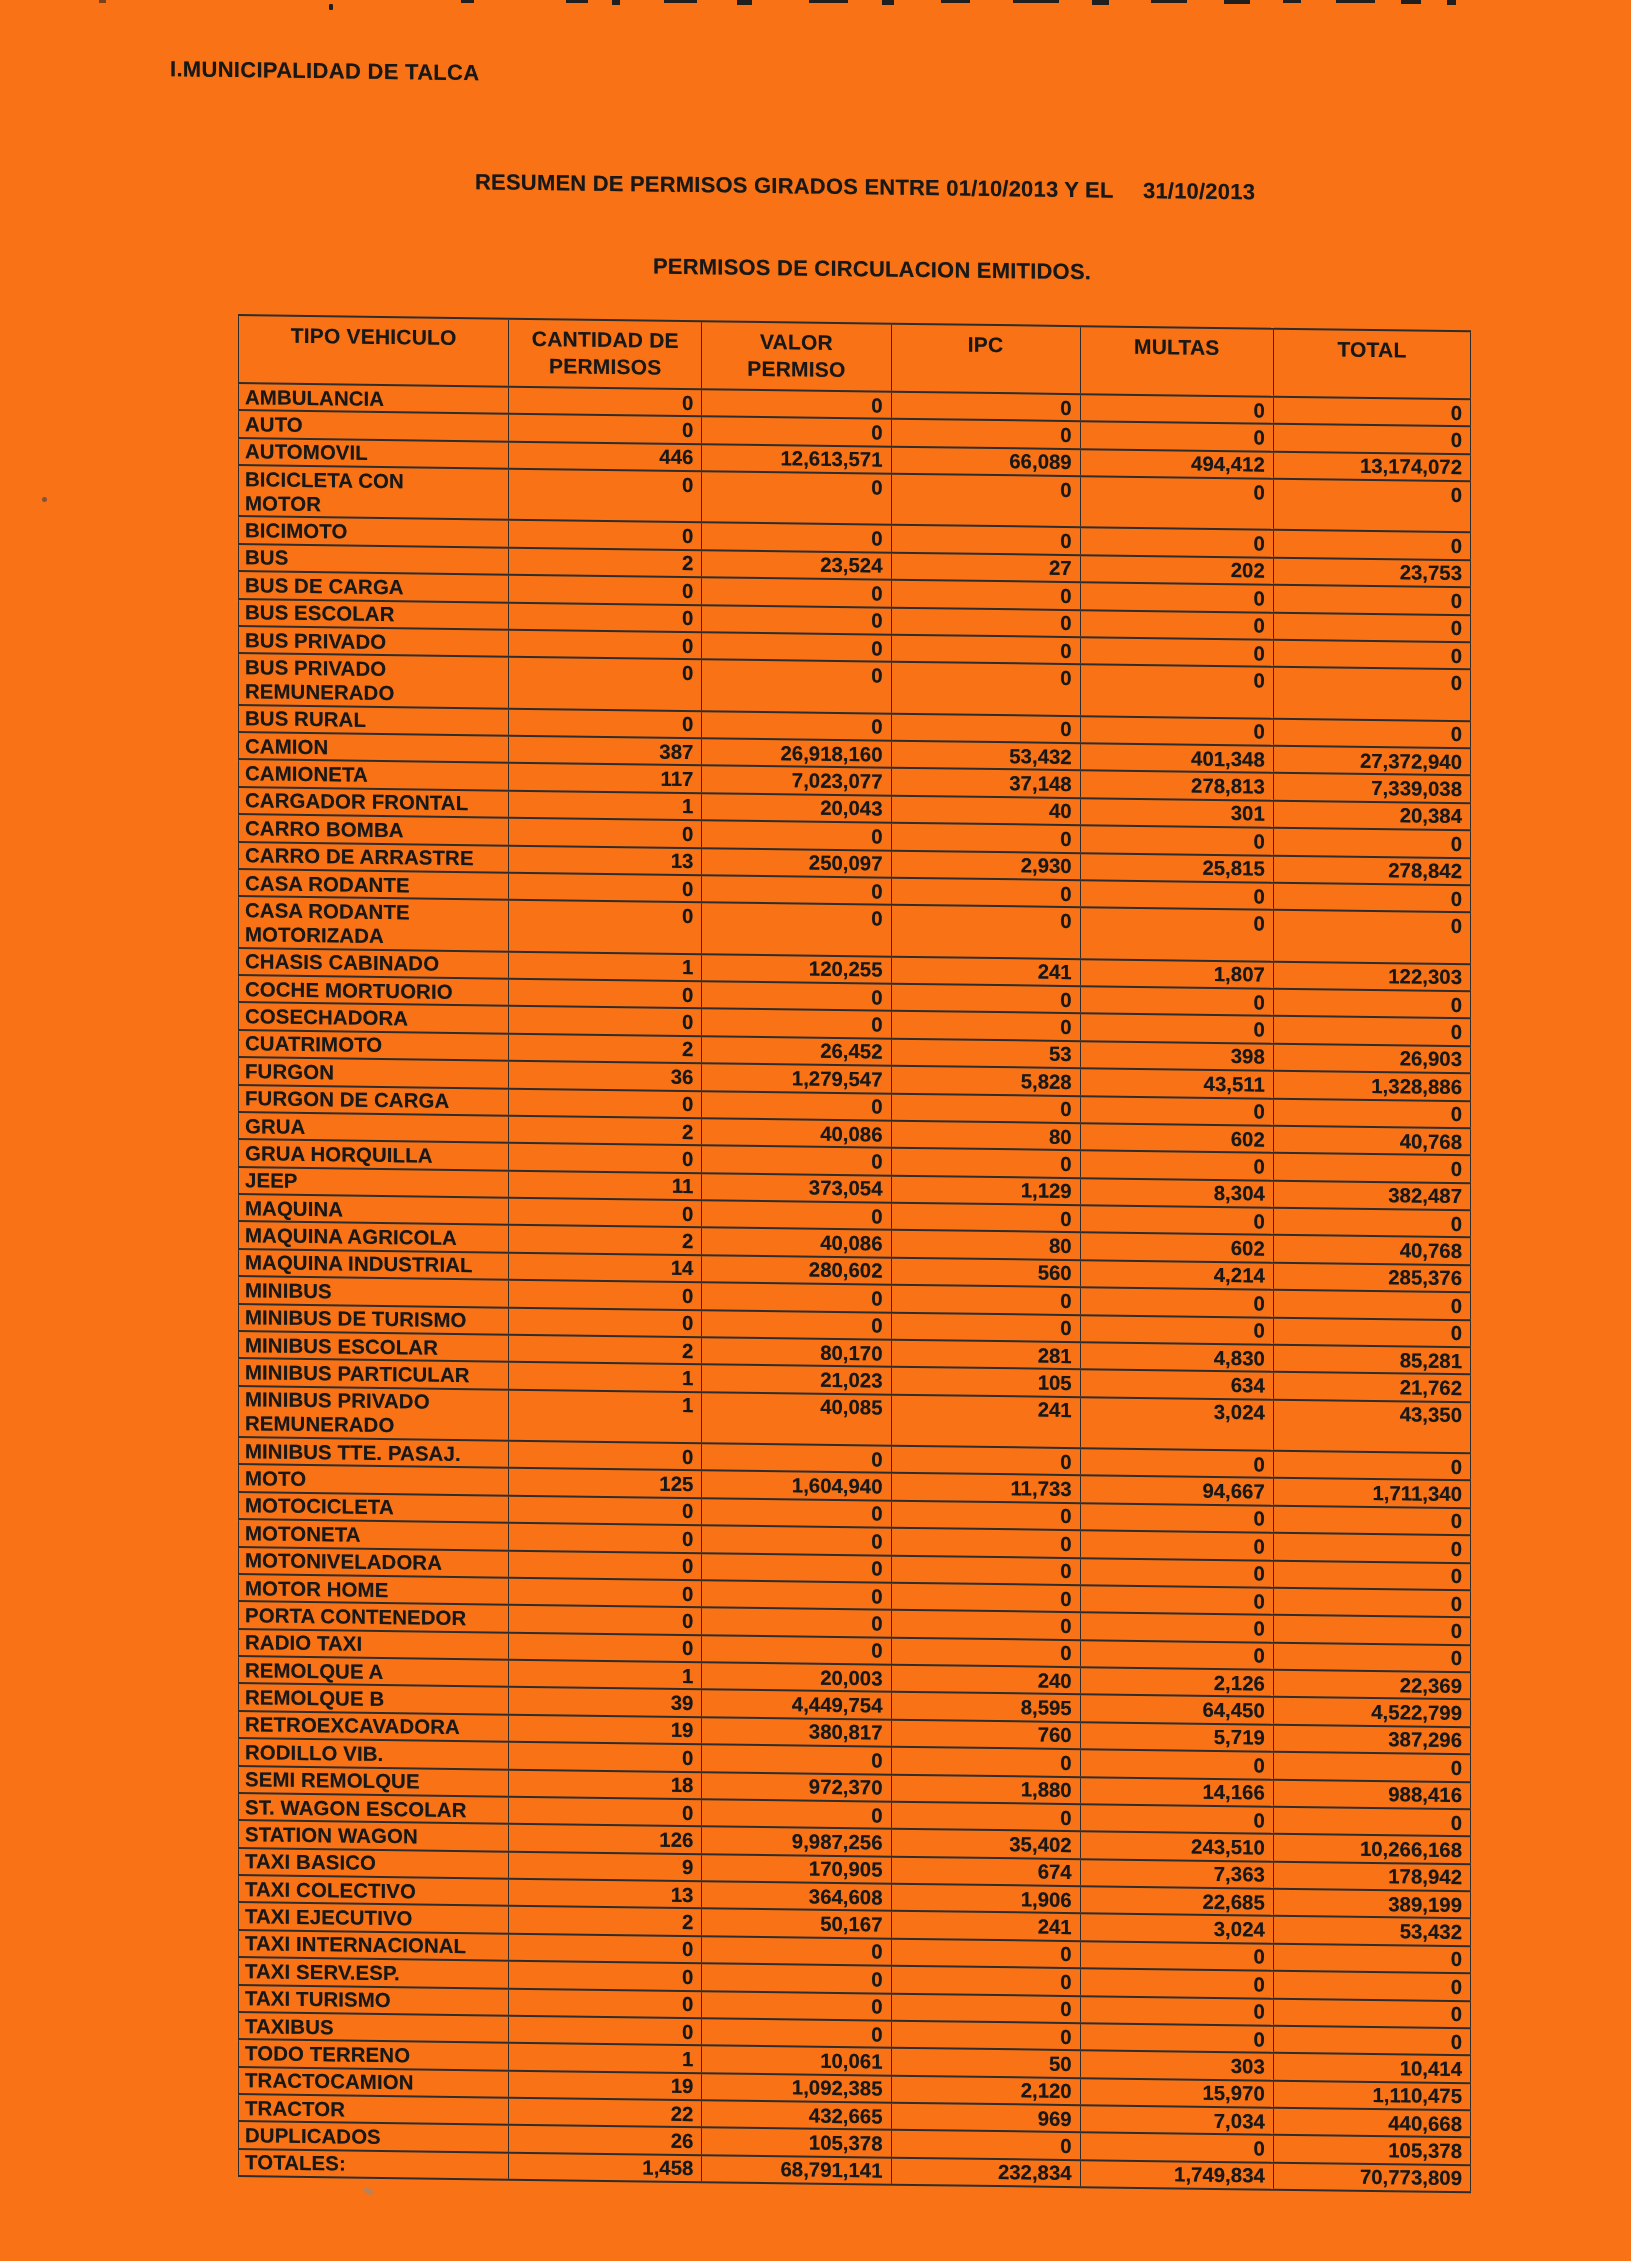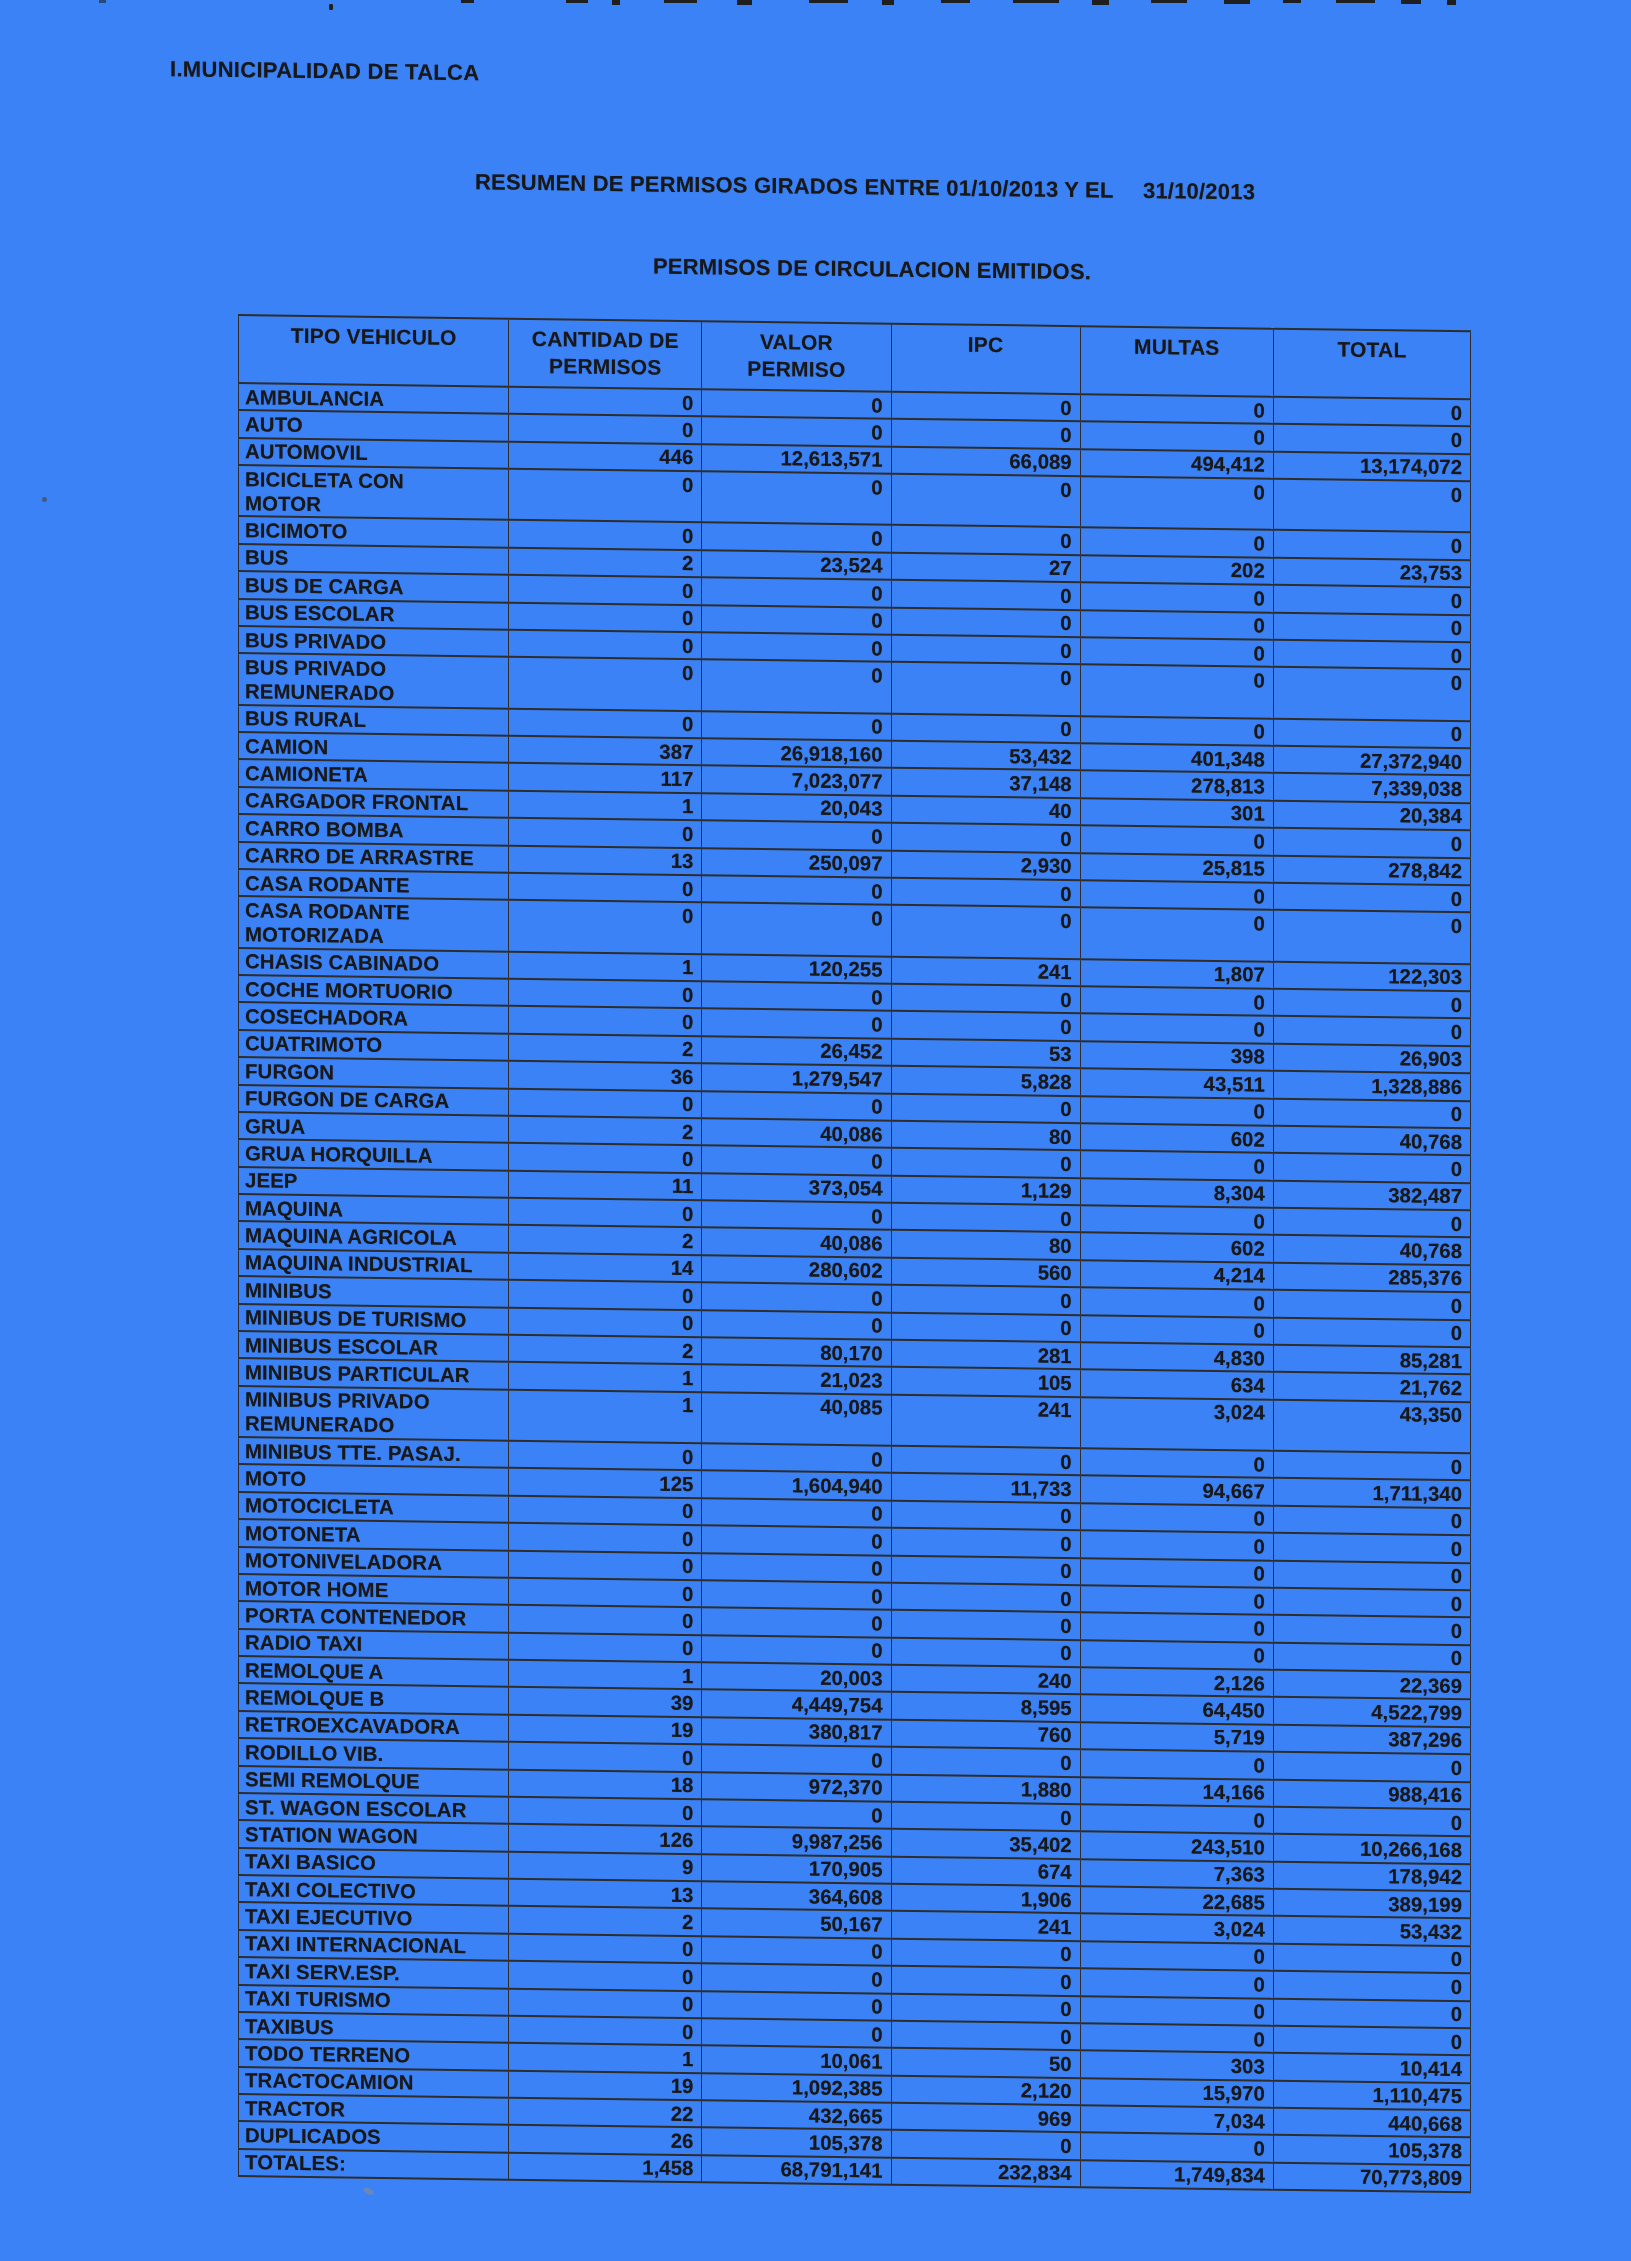--- a/index.html
+++ b/index.html
@@ -5,21 +5,21 @@
   html,body{margin:0;padding:0;}
   body{
     width:1632px;height:2261px;
     background:#e8e7e3;
     font-family:"Liberation Sans", sans-serif;
     position:relative;
     overflow:hidden;
   }
   .page{
     position:absolute;left:0;top:0;width:1632px;height:2261px;
-    background:#3b82f6;
+    background:#f97316;
   }
   
   .edge-noise i{position:absolute;top:0;background:#1f1f1f;display:block;}
   .edge-noise i:nth-child(1){left:329px;width:4px;height:6px;top:4px;border-radius:1.3px;}
   .edge-noise i:nth-child(2){left:566px;width:22.4px;height:3.3px;}
   .edge-noise i:nth-child(3){left:612px;width:8px;height:5.3px;}
   .edge-noise i:nth-child(4){left:664px;width:33px;height:2.6px;}
   .edge-noise i:nth-child(5){left:737px;width:14.5px;height:4.6px;}
   .edge-noise i:nth-child(6){left:809px;width:39px;height:2.6px;}
   .edge-noise i:nth-child(7){left:882px;width:12px;height:5.3px;}

